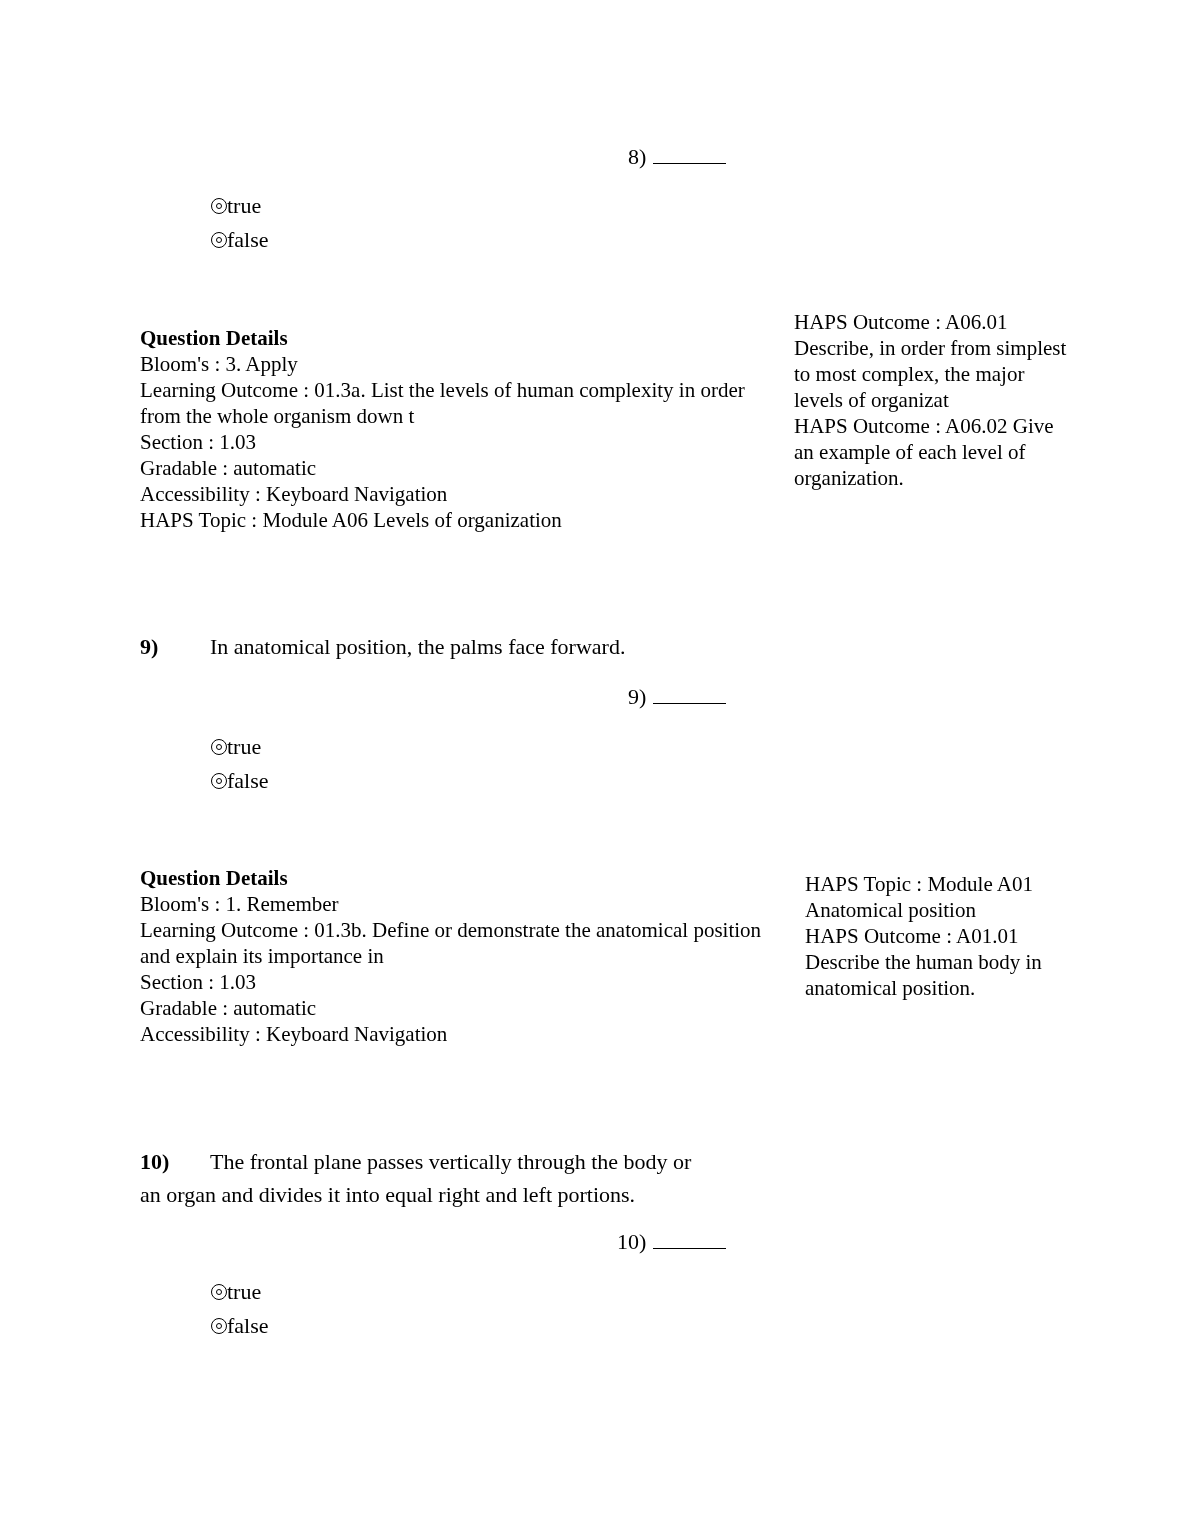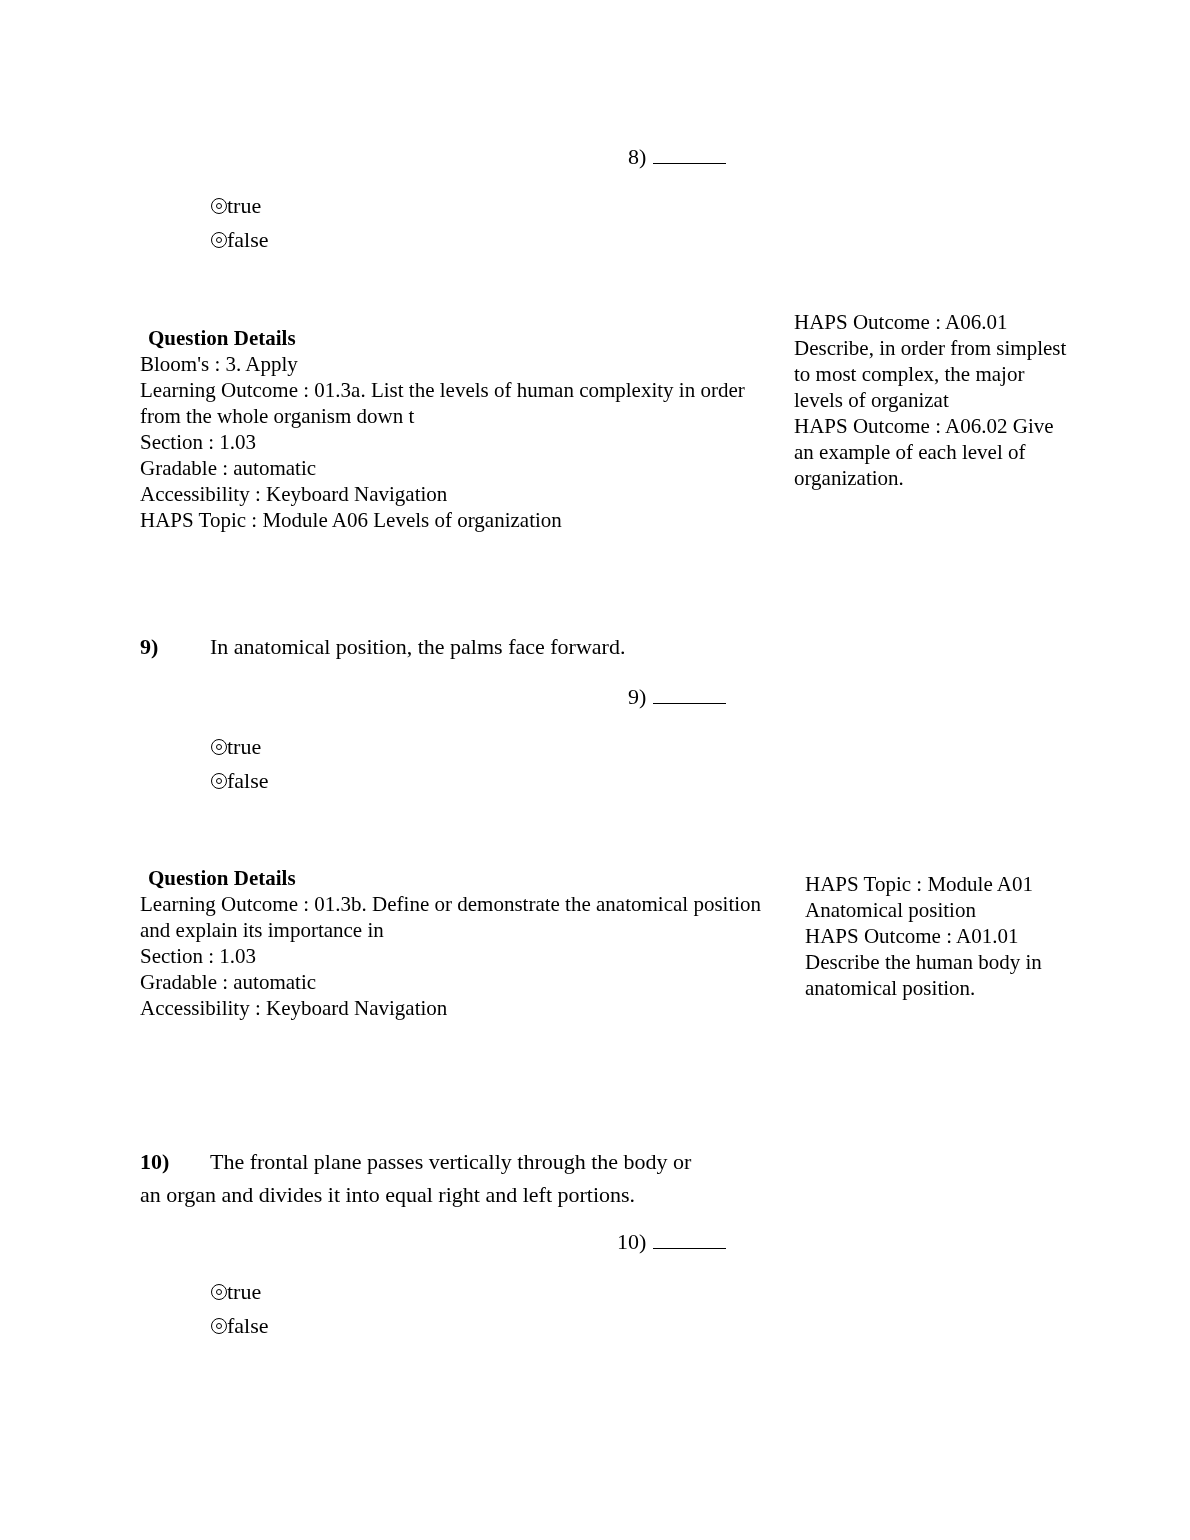--- a/index.html
+++ b/index.html
@@ -36,21 +36,21 @@
   }
   .radio-inner {
     width: 4.5px; height: 4.5px;
     border: 1.5px solid #000;
     border-radius: 50%;
   }
   .option-label { font-size: 22px; line-height: 1; }
 
   
   .details { font-size: 21px; line-height: 26px; }
-  .details .heading { font-weight: bold; margin-left: 8px; }
+  .details .heading { font-weight: bold; }
 
   
   .outcome { font-size: 21px; line-height: 26px; width: 290px; }
 
   
   .stem { font-size: 22px; line-height: 33px; }
   .stem-row { display: flex; }
   .stem-num { font-weight: bold; width: 70px; flex: none; }
 </style>
 </head>
@@ -123,20 +123,21 @@
 <div class="abs outcome" style="left:794px; top:871px;margin-left:11px;">
   <div>HAPS Topic : Module A01</div>
   <div>Anatomical position</div>
   <div>HAPS Outcome : A01.01</div>
   <div>Describe the human body in</div>
   <div>anatomical position.</div>
 </div>
 
 <div class="abs details" style="left:140px; top:865px;">
   <div class="heading">Question Details</div>
+  <div>Bloom's : 1. Remember</div>
   <div>Learning Outcome : 01.3b. Define or demonstrate the anatomical position</div>
   <div>and explain its importance in</div>
   <div>Section : 1.03</div>
   <div>Gradable : automatic</div>
   <div>Accessibility : Keyboard Navigation</div>
 </div>
 
 <div class="abs stem" style="left:140px; top:1145px; width:640px;">
   <div class="stem-row">
     <span class="stem-num">10)</span>

